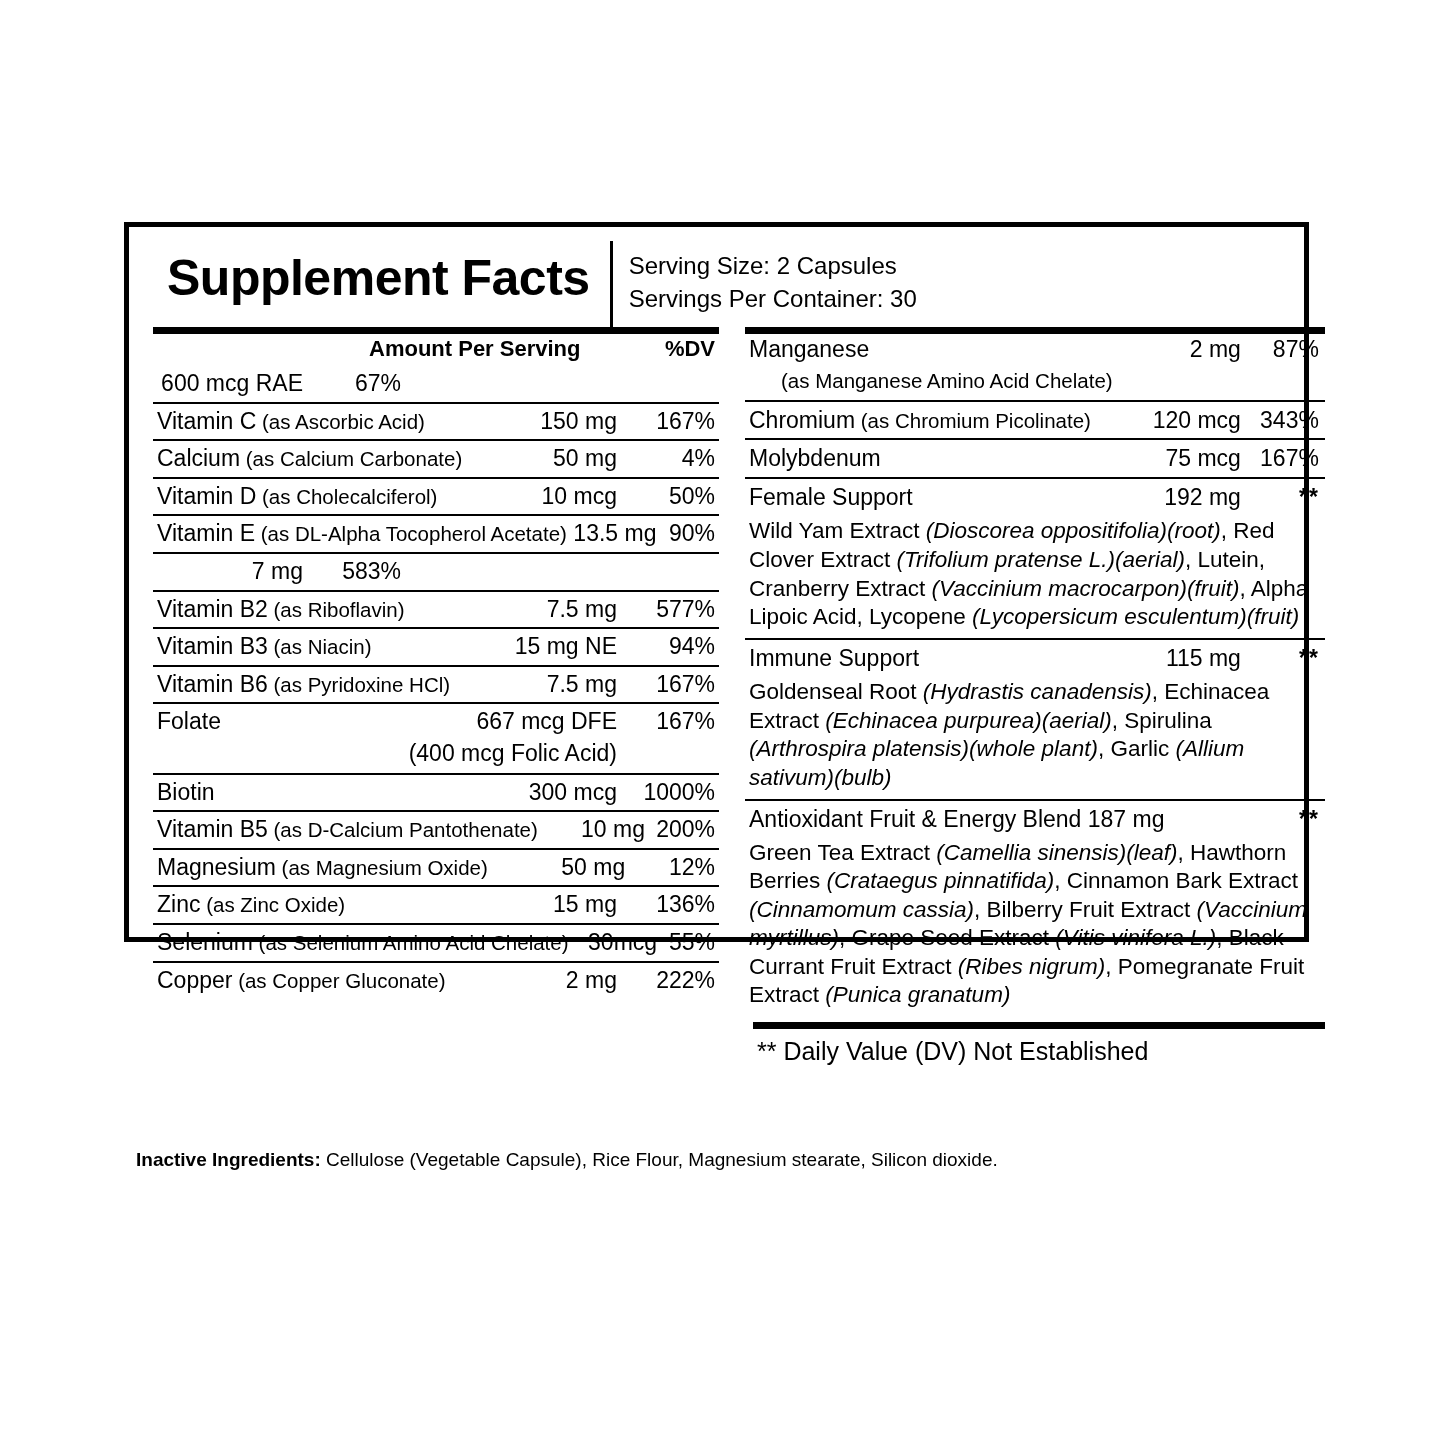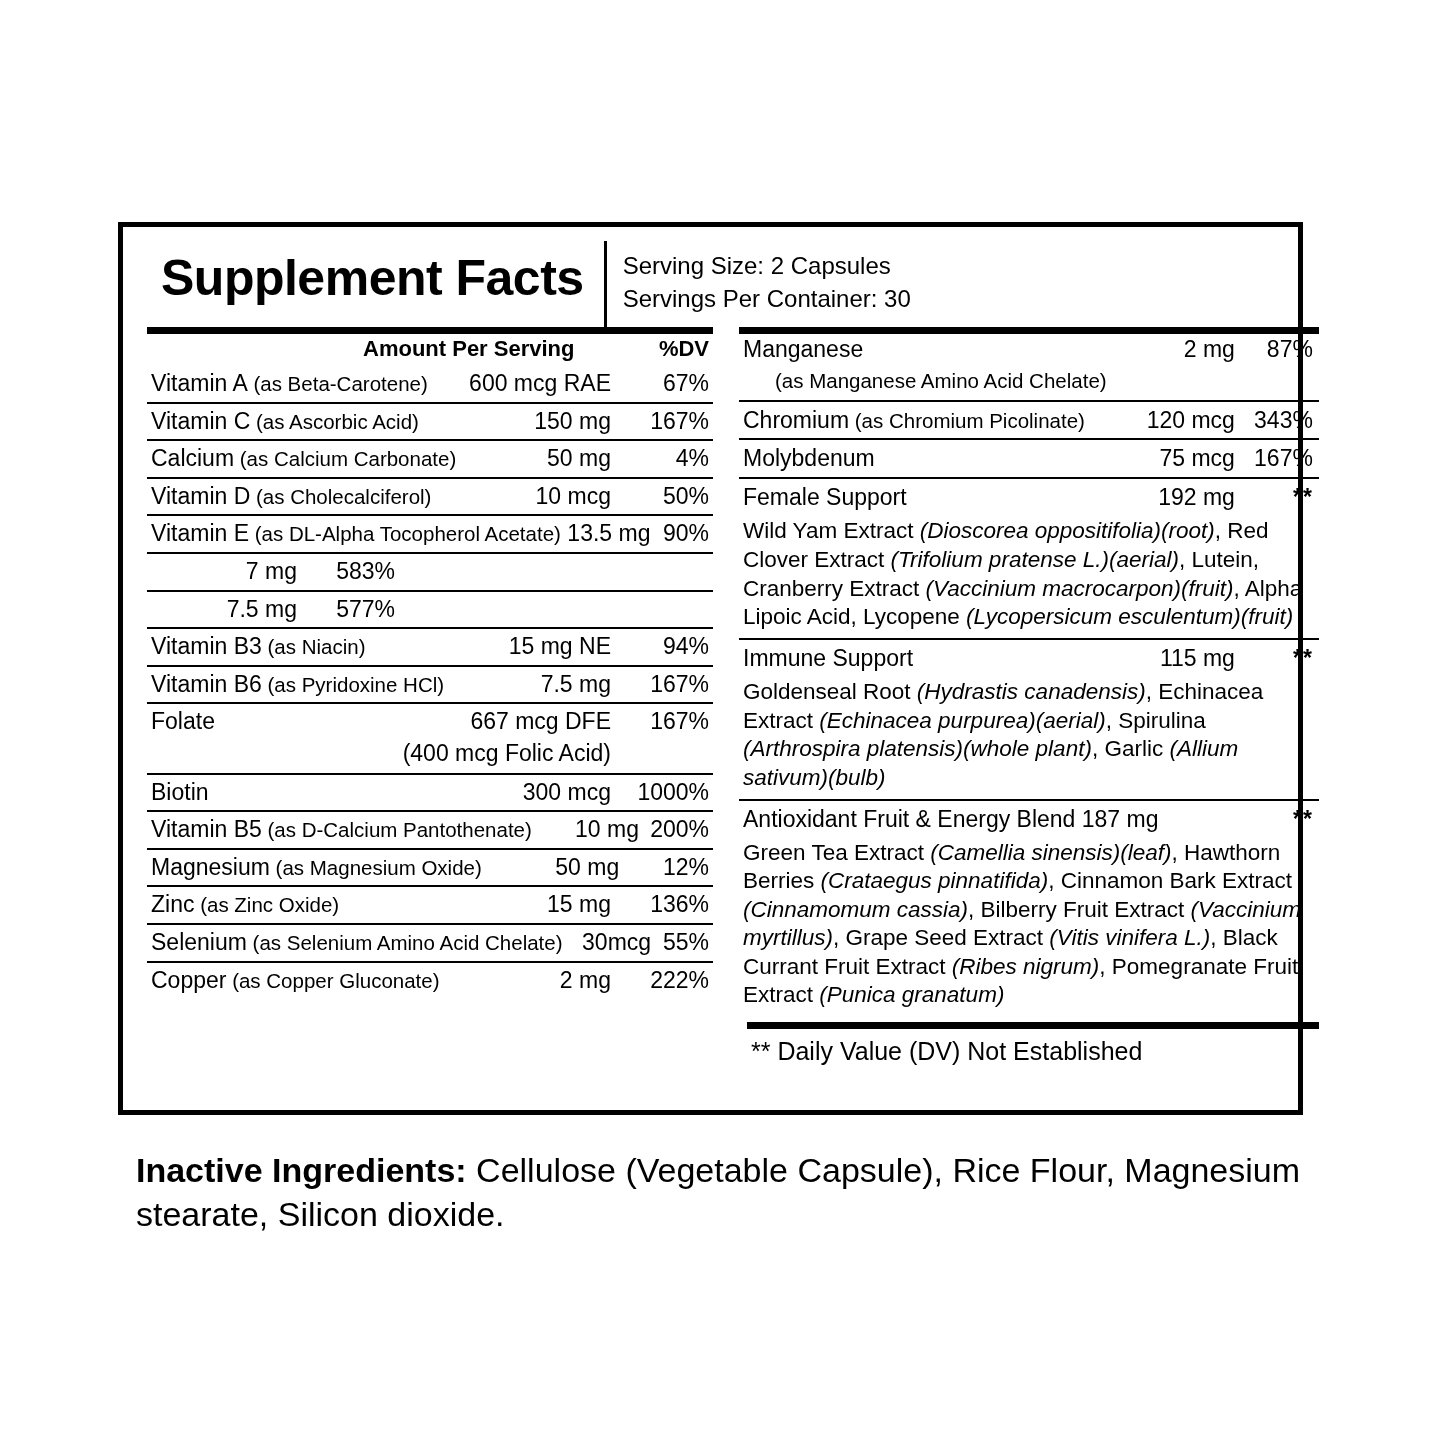--- a/index.html
+++ b/index.html
@@ -15,24 +15,24 @@
     -webkit-font-smoothing: antialiased;
   }
   .page {
     position: relative;
     width: 1445px;
     height: 1445px;
     box-sizing: border-box;
   }
   .panel {
     position: absolute;
-    left: 118px;
+    left: 124px;
     top: 222px;
     width: 1185px;
-    height: 893px;
+    height: 720px;
     border: 5px solid #000;
     box-sizing: border-box;
     background: #fff;
   }
   .inner {
     position: relative;
     width: 100%;
     height: 100%;
     box-sizing: border-box;
     padding: 14px 20px 10px 24px;
@@ -167,21 +167,21 @@
     font-size: 25px;
     padding-left: 4px;
     margin-left: 8px;
   }
 
   .inactive {
     position: absolute;
     left: 136px;
     top: 1148px;
     width: 1230px;
-    font-size: 34px;
+    font-size: 19px;
     line-height: 1.3;
   }
   .inactive b { font-weight: bold; }
 </style>
 </head>
 <body>
 
 <div class="page">
 
   <div class="panel">
@@ -205,21 +205,20 @@
 
         <div class="col-left">
           <div class="rule-thick"></div>
           <div class="head-row">
             <span class="spacer"></span>
             <span class="aps">Amount Per Serving</span>
             <span class="dvh">%DV</span>
           </div>
           <div id="left-rows">
               <div class="row first">
-                <span class="name">Vitamin A<span class="sub"> (as Beta-Carotene)</span></span>
                 <span class="amt">600 mcg RAE</span>
                 <span class="dv">67%</span>
               </div>
               <div class="row">
                 <span class="name">Vitamin C<span class="sub"> (as Ascorbic Acid)</span></span>
                 <span class="amt">150 mg</span>
                 <span class="dv">167%</span>
               </div>
               <div class="row">
                 <span class="name">Calcium<span class="sub"> (as Calcium Carbonate)</span></span>
@@ -234,20 +233,21 @@
               <div class="row">
                 <span class="name">Vitamin E<span class="sub"> (as DL-Alpha Tocopherol Acetate)</span></span>
                 <span class="amt">13.5 mg</span>
                 <span class="dv">90%</span>
               </div>
               <div class="row">
                 <span class="amt">7 mg</span>
                 <span class="dv">583%</span>
               </div>
               <div class="row">
+                <span class="name">Vitamin B2<span class="sub"> (as Riboflavin)</span></span>
                 <span class="amt">7.5 mg</span>
                 <span class="dv">577%</span>
               </div>
               <div class="row">
                 <span class="name">Vitamin B3<span class="sub"> (as Niacin)</span></span>
                 <span class="amt">15 mg NE</span>
                 <span class="dv">94%</span>
               </div>
               <div class="row">
                 <span class="name">Vitamin B6<span class="sub"> (as Pyridoxine HCl)</span></span>

